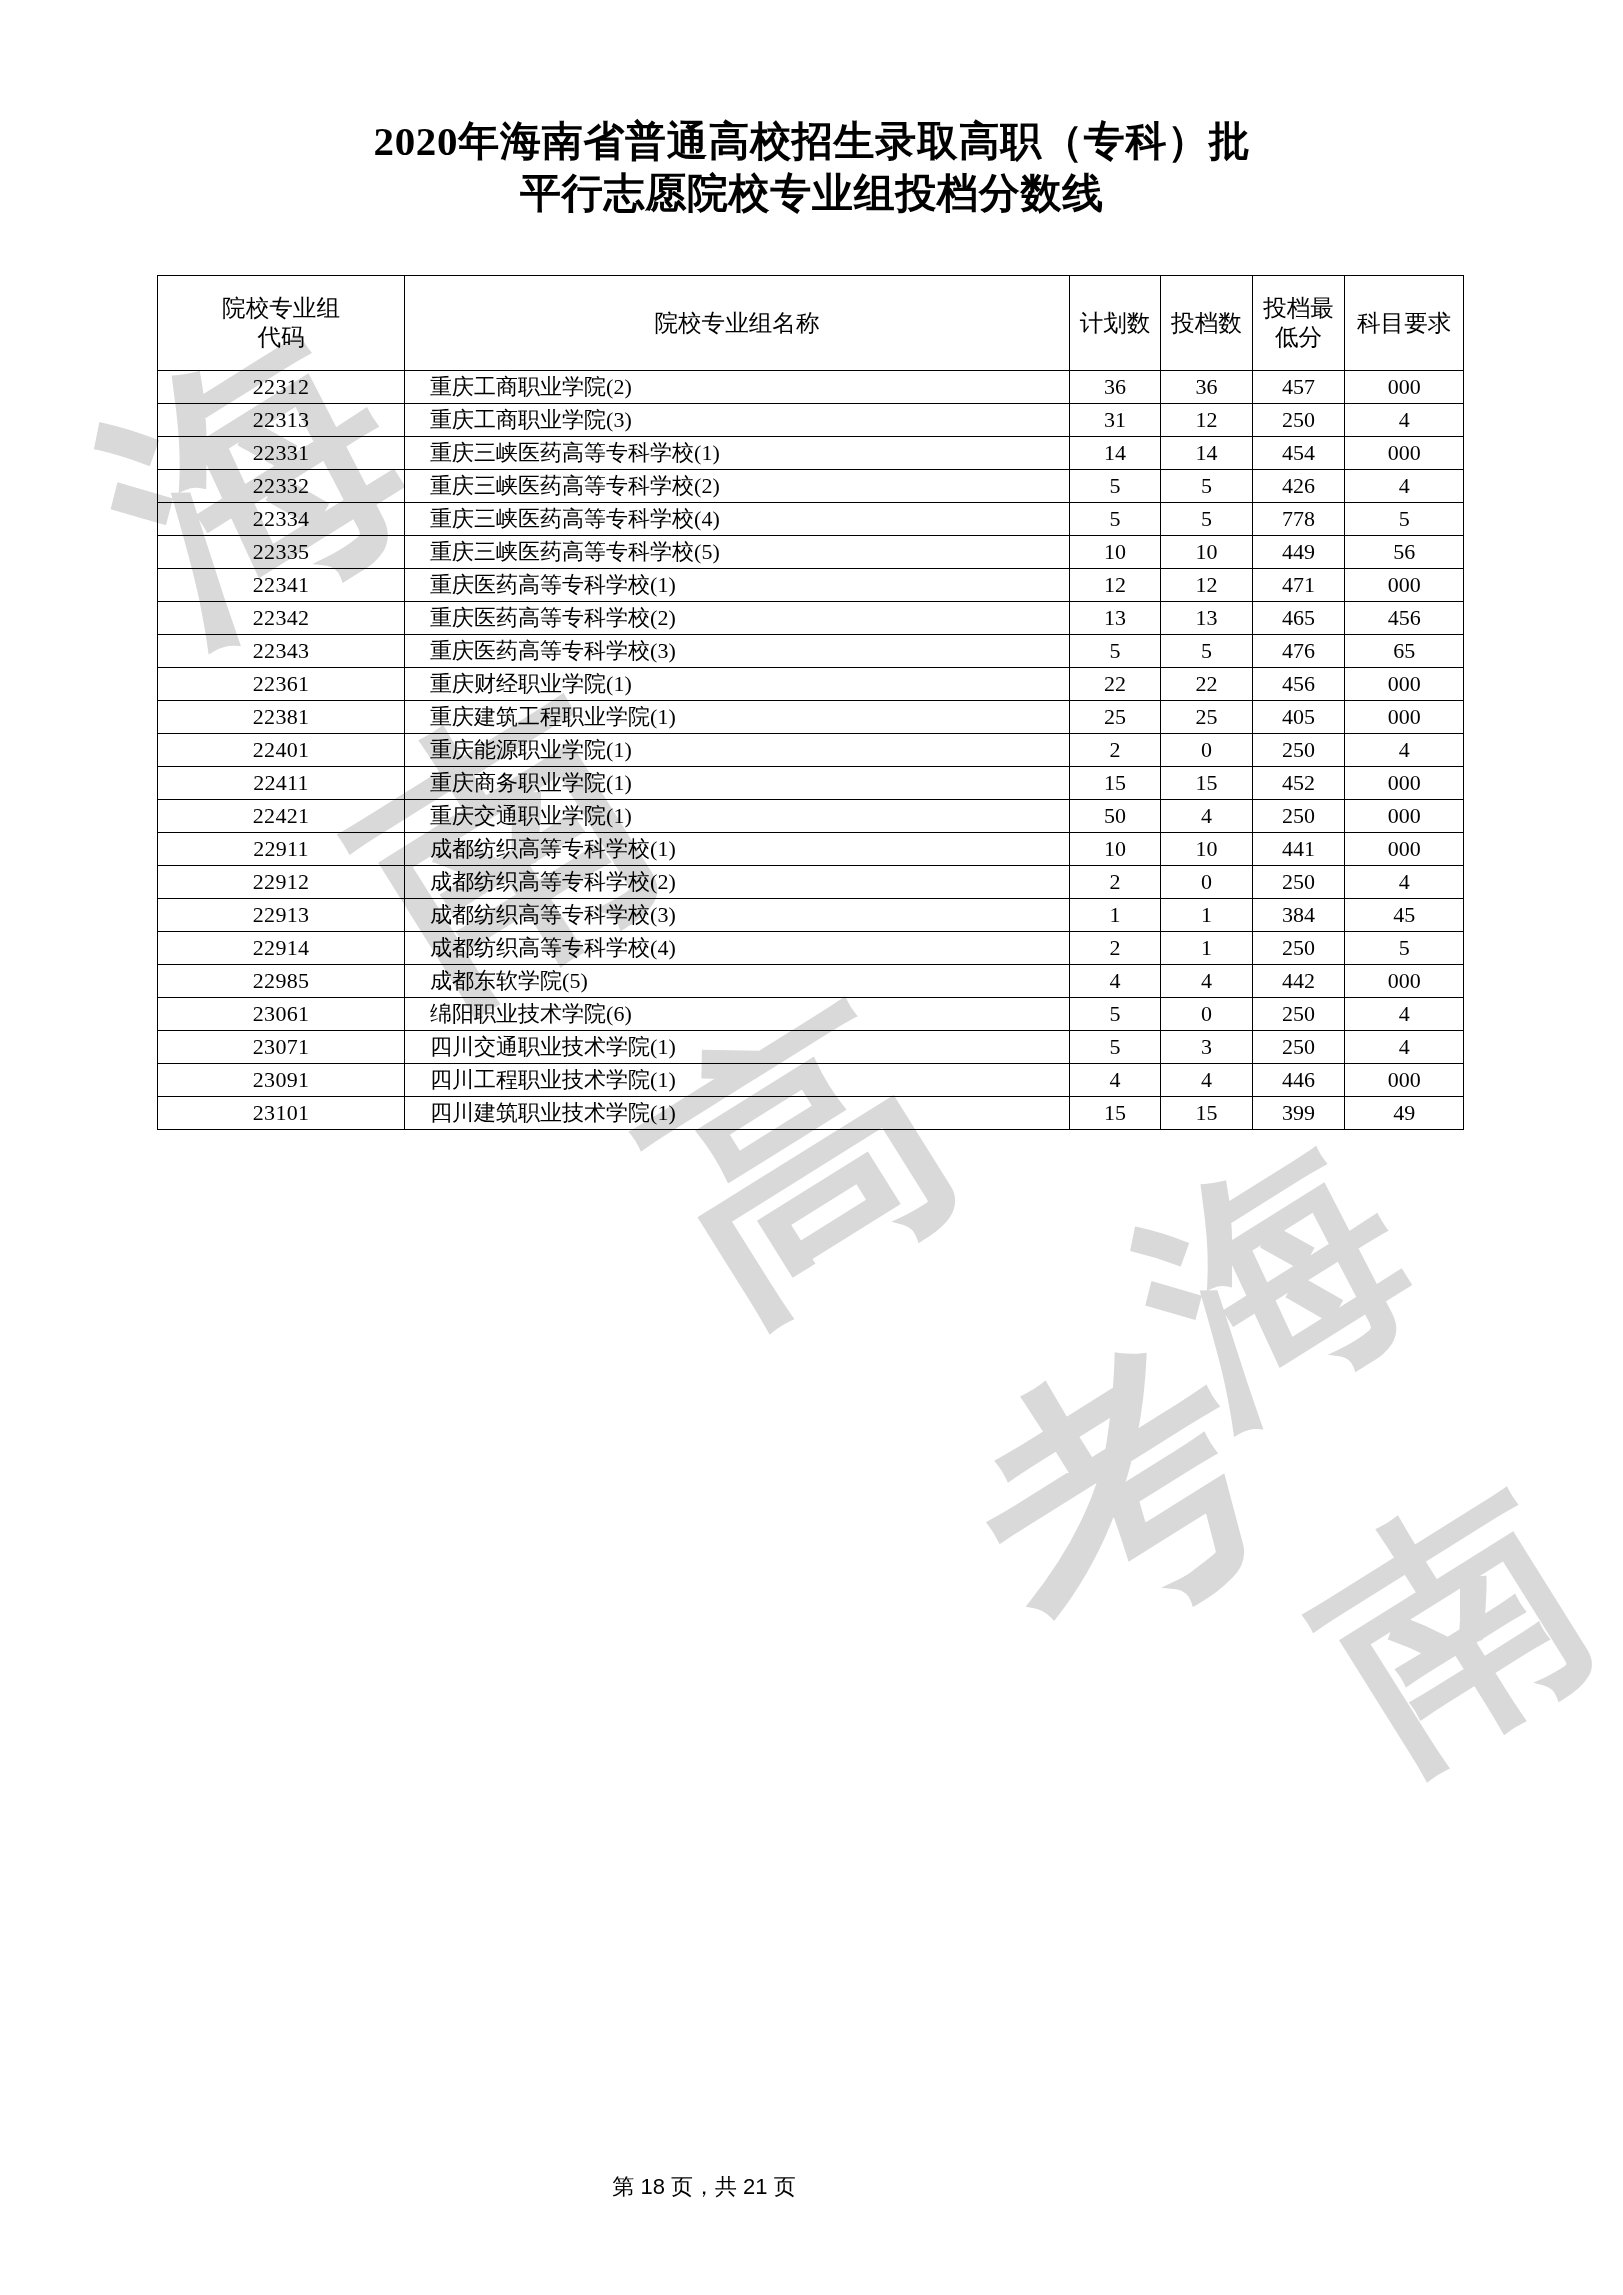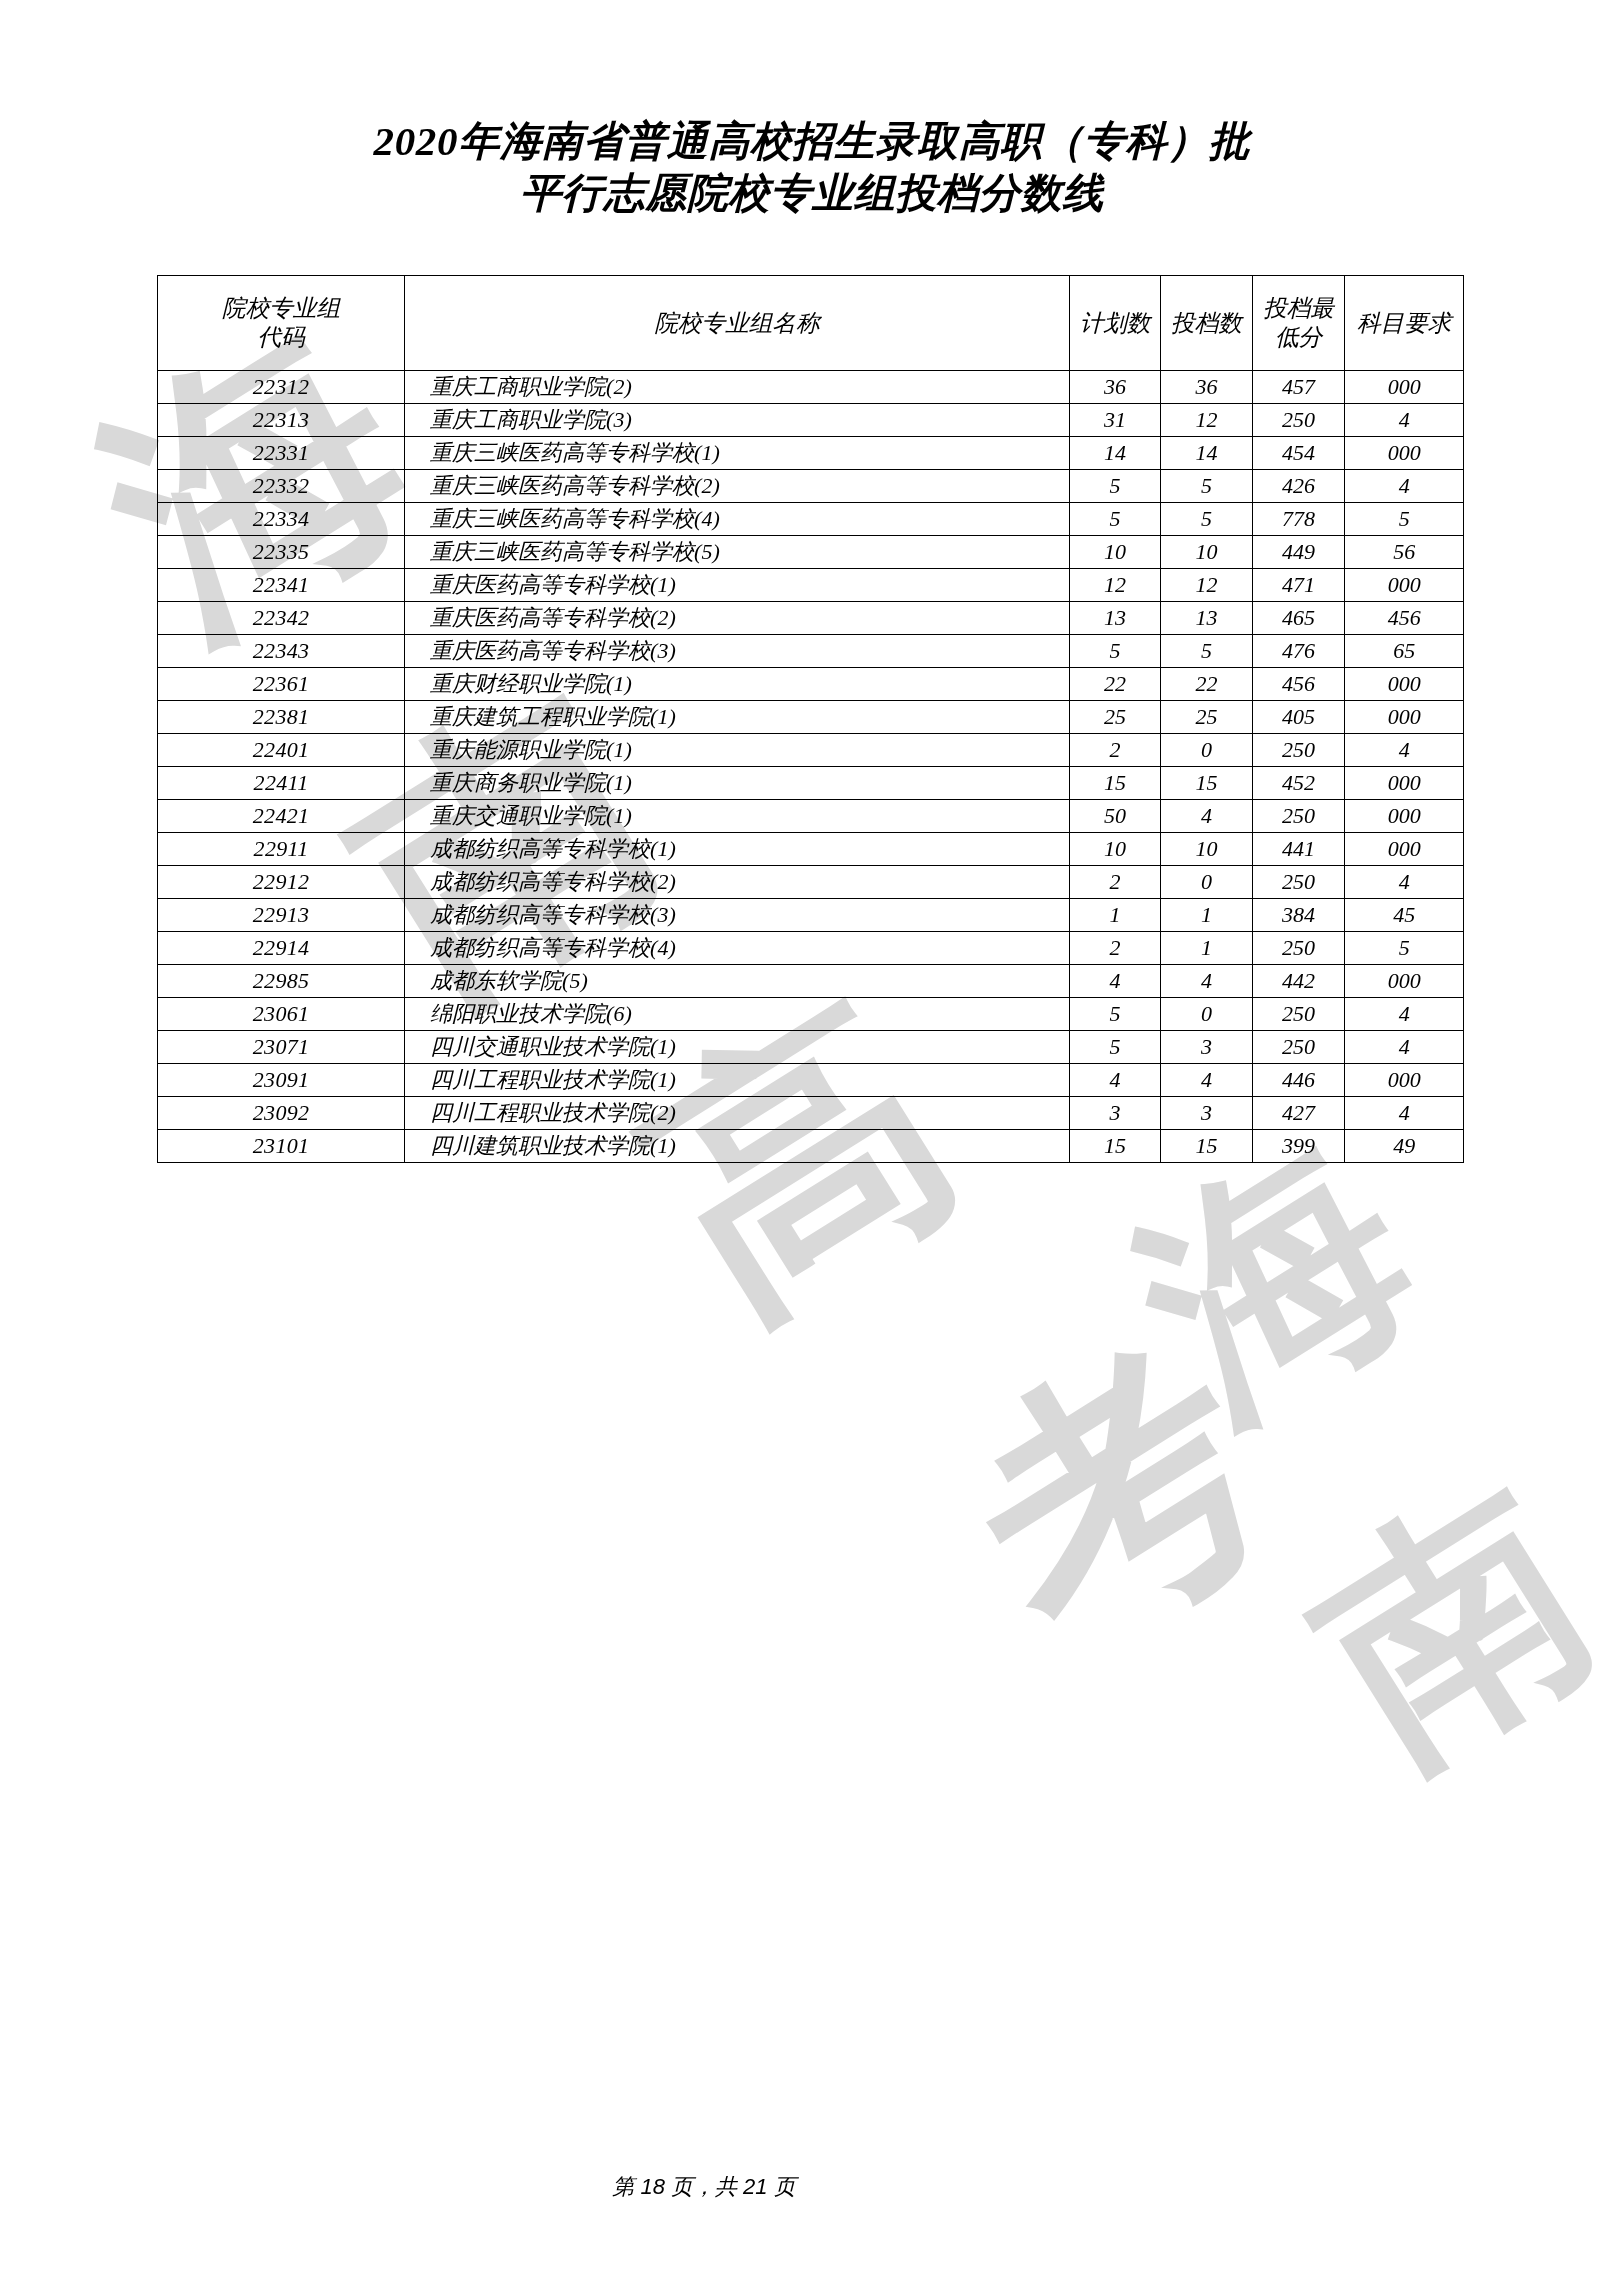--- a/index.html
+++ b/index.html
@@ -34,21 +34,20 @@
     line-height: 1;
     transform-origin: center center;
   }
 
   
   #page {
     position: relative;
     z-index: 2;
     width: 1624px;
     height: 2295px;
-    font-style: italic;
   }
 
   
   #doc-title {
     position: absolute;
     left: 0;
     top: 115px;
     width: 1624px;
     text-align: center;
     font-size: 41px;
@@ -332,28 +331,20 @@
         </tr>
         <tr>
           <td class="c-code">23091</td>
           <td class="c-name">四川工程职业技术学院(1)</td>
           <td class="c-num">4</td>
           <td class="c-num">4</td>
           <td class="c-num">446</td>
           <td class="c-num">000</td>
         </tr>
         <tr>
-          <td class="c-code">23092</td>
-          <td class="c-name">四川工程职业技术学院(2)</td>
-          <td class="c-num">3</td>
-          <td class="c-num">3</td>
-          <td class="c-num">427</td>
-          <td class="c-num">4</td>
-        </tr>
-        <tr>
           <td class="c-code">23101</td>
           <td class="c-name">四川建筑职业技术学院(1)</td>
           <td class="c-num">15</td>
           <td class="c-num">15</td>
           <td class="c-num">399</td>
           <td class="c-num">49</td>
         </tr>
       </tbody>
   </table>
 

